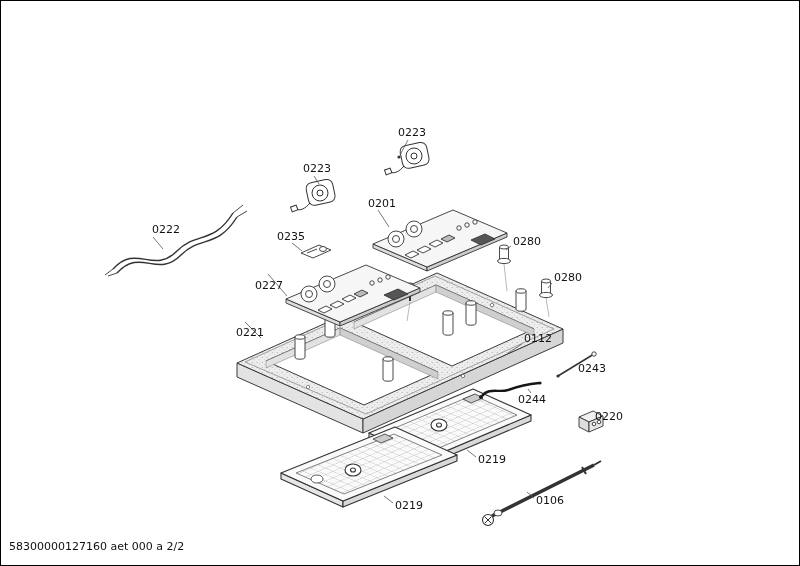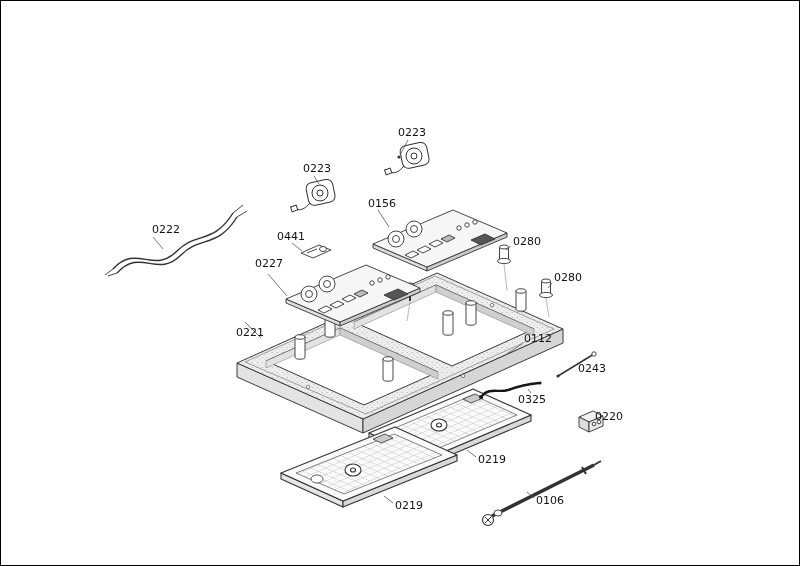--- a/index.html
+++ b/index.html
@@ -233,28 +233,29 @@
       <line x1="530" y1="392" x2="527" y2="388"></line>
       <line x1="475" y1="456" x2="466" y2="449"></line>
       <line x1="392" y1="502" x2="383" y2="495"></line>
       <line x1="533" y1="497" x2="526" y2="491"></line>
     </g>
   </svg>
 
   <span class="lbl" style="left:397px; top:126px">0223</span>
   <span class="lbl" style="left:302px; top:162px">0223</span>
   <span class="lbl" style="left:151px; top:223px">0222</span>
-  <span class="lbl" style="left:367px; top:197px">0156</span>
-  <span class="lbl" style="left:276px; top:230px">0441</span>
-  <span class="lbl" style="left:254px; top:257px">0227</span>
+  <span class="lbl" style="left:367px; top:197px">0201</span>
+  <span class="lbl" style="left:276px; top:230px">0235</span>
+  <span class="lbl" style="left:254px; top:279px">0227</span>
   <span class="lbl" style="left:512px; top:235px">0280</span>
   <span class="lbl" style="left:553px; top:271px">0280</span>
   <span class="lbl" style="left:235px; top:326px">0221</span>
   <span class="lbl" style="left:523px; top:332px">0112</span>
   <span class="lbl" style="left:577px; top:362px">0243</span>
-  <span class="lbl" style="left:517px; top:393px">0325</span>
+  <span class="lbl" style="left:517px; top:393px">0244</span>
   <span class="lbl" style="left:594px; top:410px">0220</span>
   <span class="lbl" style="left:477px; top:453px">0219</span>
   <span class="lbl" style="left:394px; top:499px">0219</span>
   <span class="lbl" style="left:535px; top:494px">0106</span>
 
+  <div class="footer">58300000127160 aet 000 a 2/2</div>
 
 </div>
 
 </body></html>

